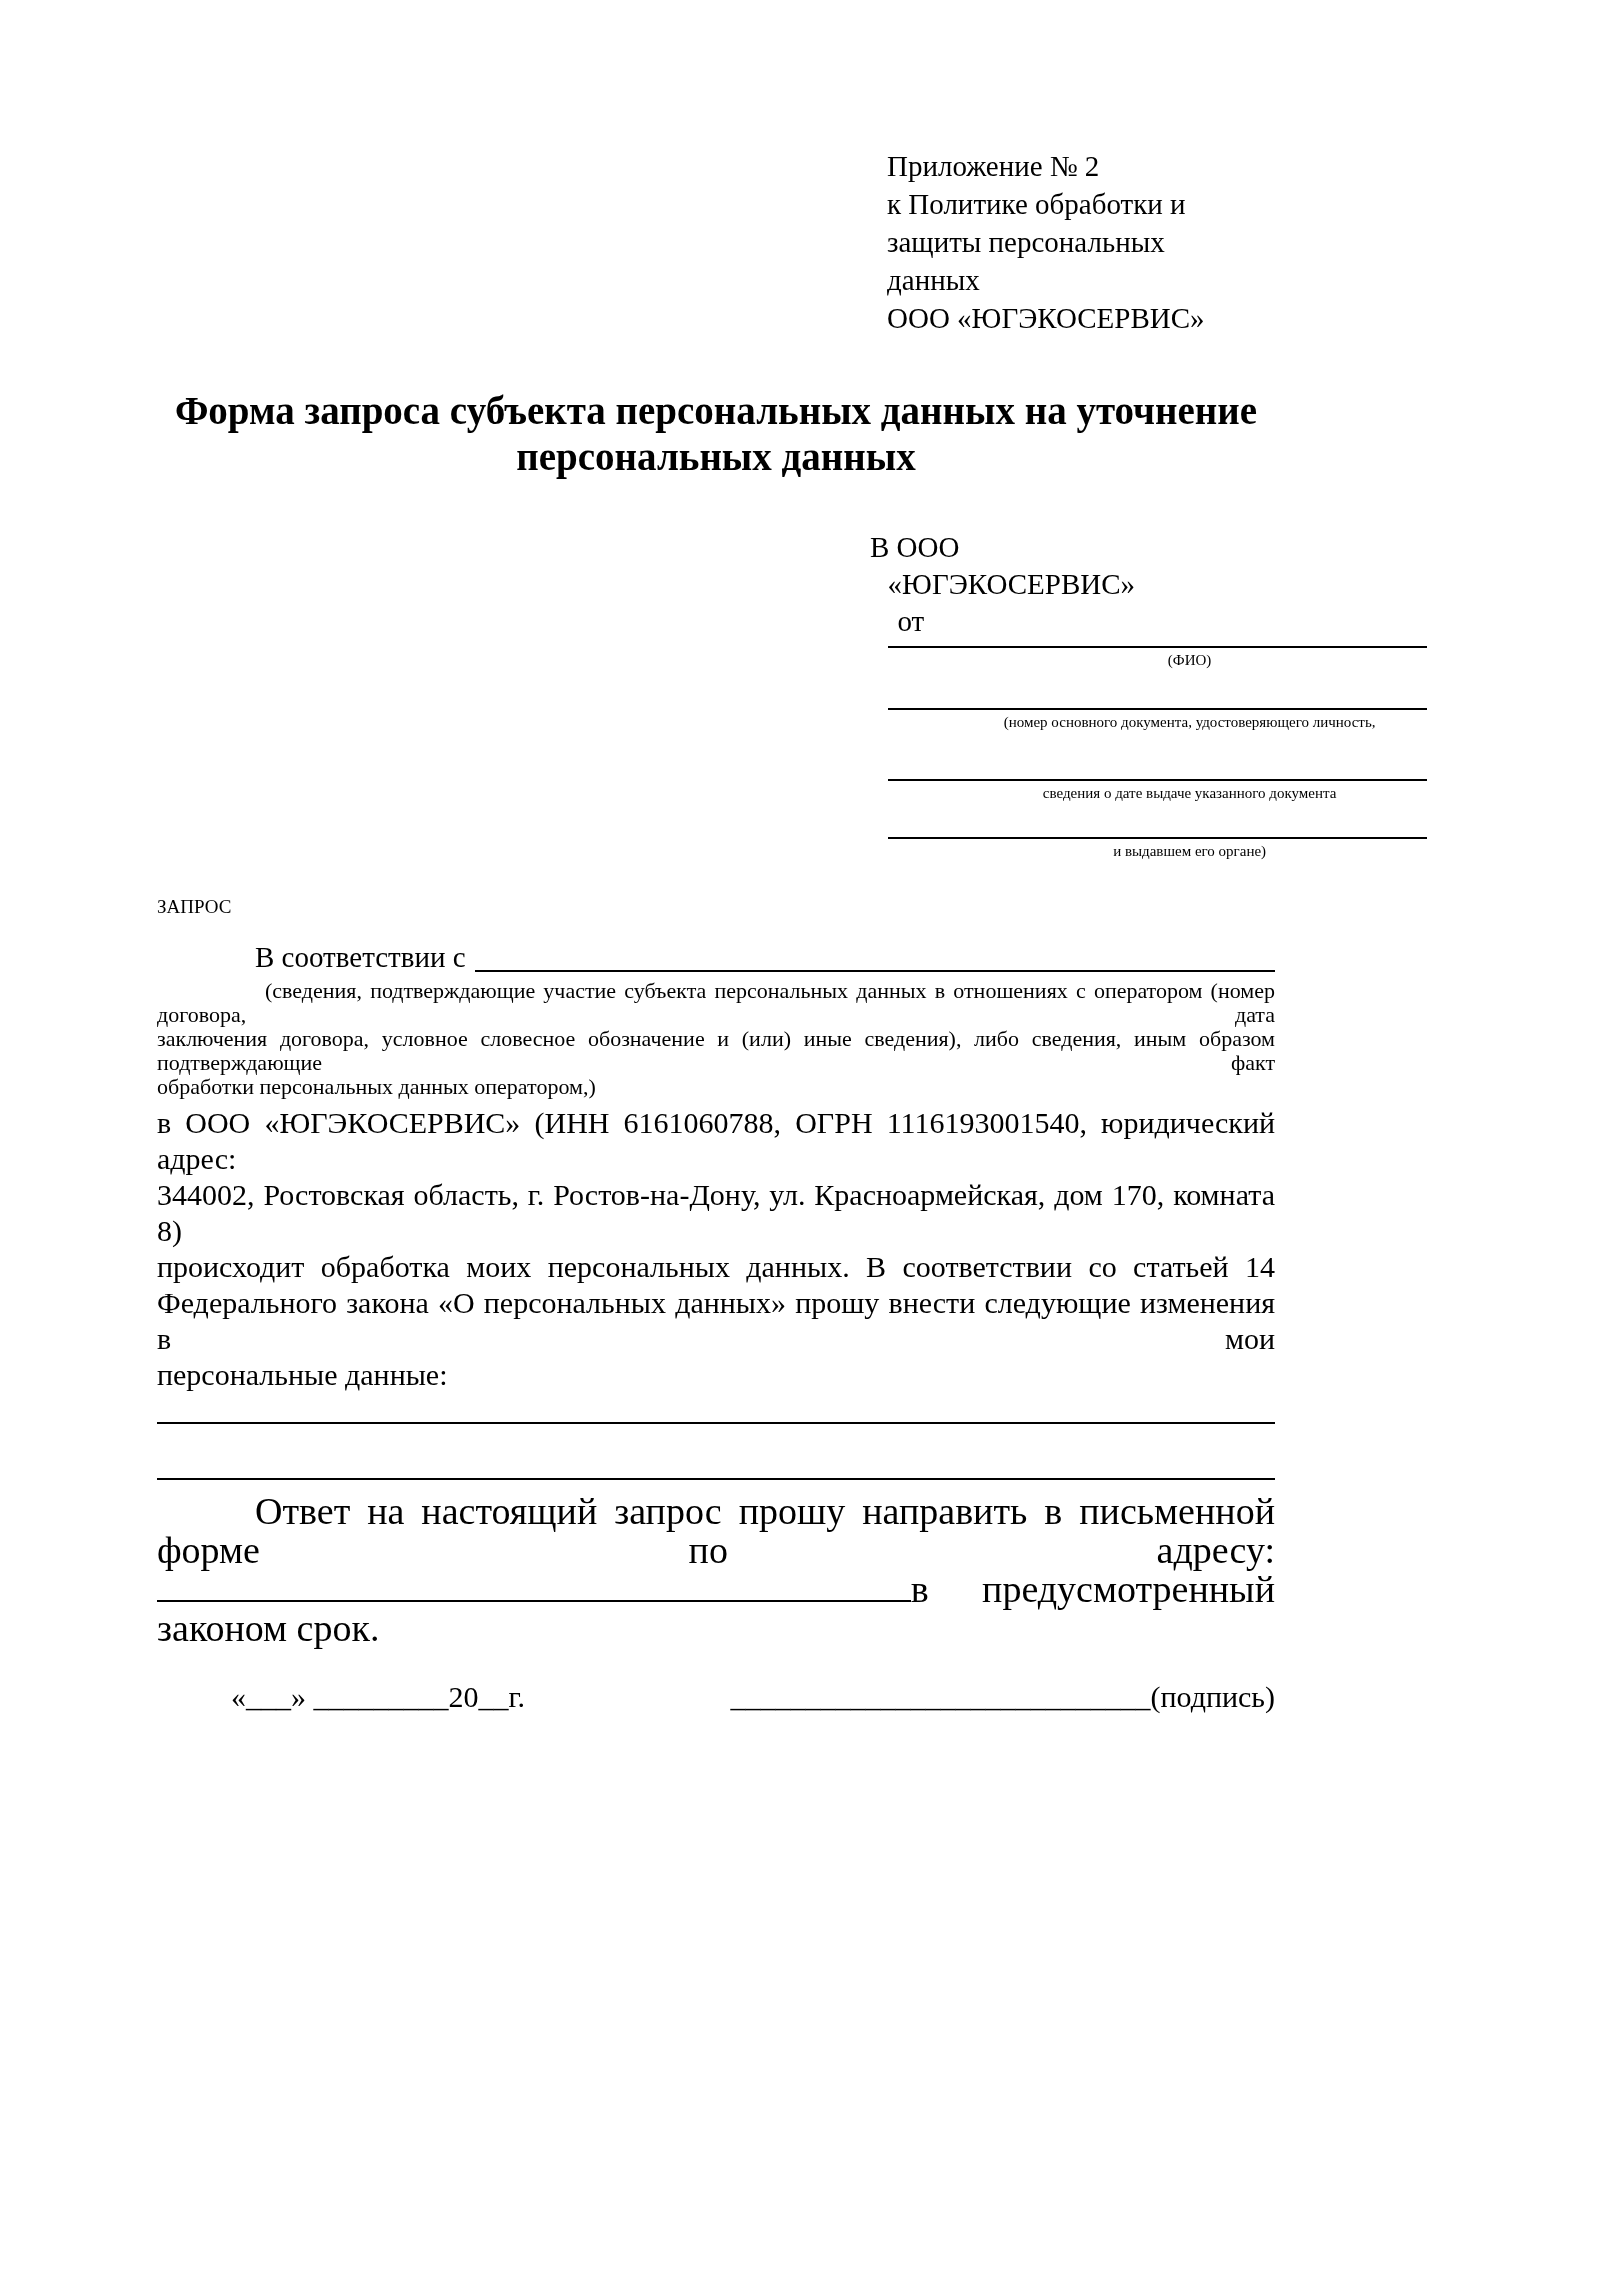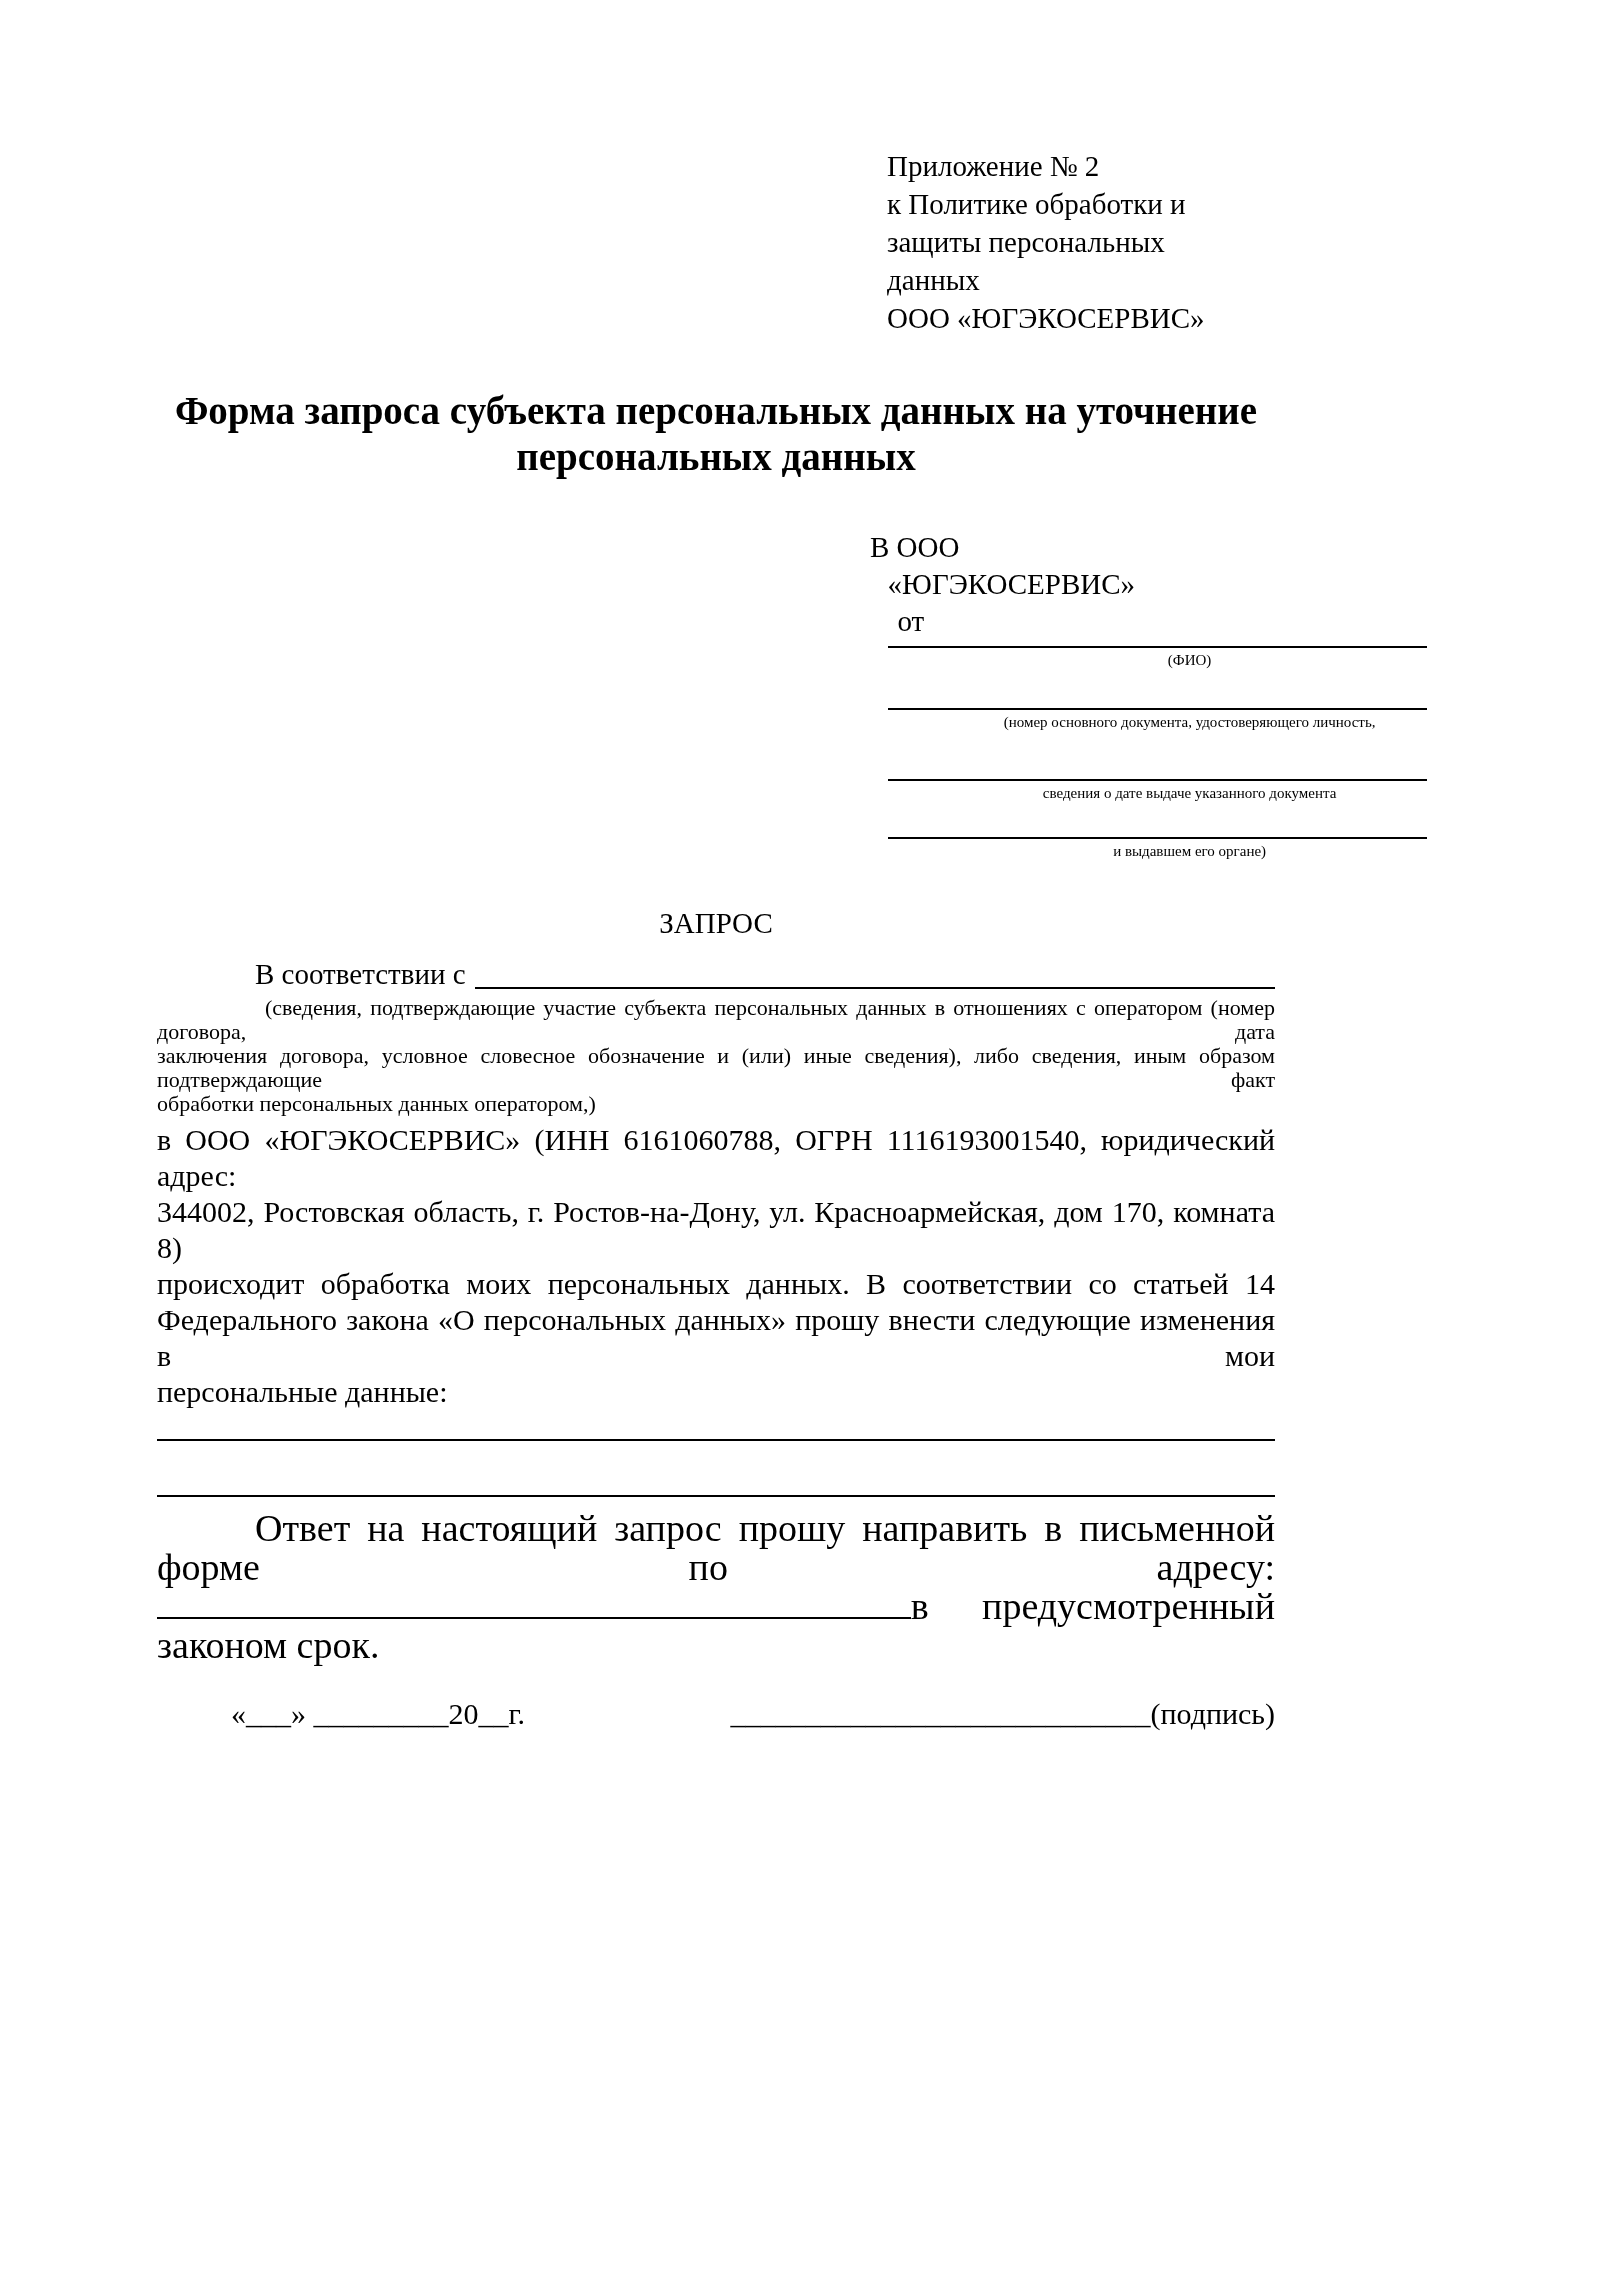--- a/index.html
+++ b/index.html
@@ -32,21 +32,21 @@
   .addr-rule.r1 { height:7.8px; }
   .addr-rule.r2 { height:37px; }
   .addr-rule.r3 { height:45px; }
   .addr-rule.r4 { height:33px; }
   .addr-label {
     margin-left:17.6px; width:604px;
     font-size:15px; line-height:25.5px; text-align:center;
     white-space:nowrap;
   }
 
-  .request-heading { margin-top:42px; font-size:29px; line-height:33px; text-align:center; }
+  .request-heading { margin-top:25px; font-size:19px; line-height:33px; }
 
   .accordance { margin-top:15.7px; display:flex; font-size:29px; line-height:39px; }
   .accordance .acc-text { padding-left:98px; margin-right:9.8px; white-space:nowrap; }
   .uline { flex:1; border-bottom:2.9px solid #000; margin-bottom:5.9px; }
 
   .small-print { margin-top:2px; font-size:22px; line-height:24px; }
   .small-print .sp-line { text-align:justify; text-align-last:justify; -moz-text-align-last:justify; }
   .small-print .sp-first { text-indent:108px; }
   .small-print .sp-last { text-align:left; text-align-last:left; }
 

